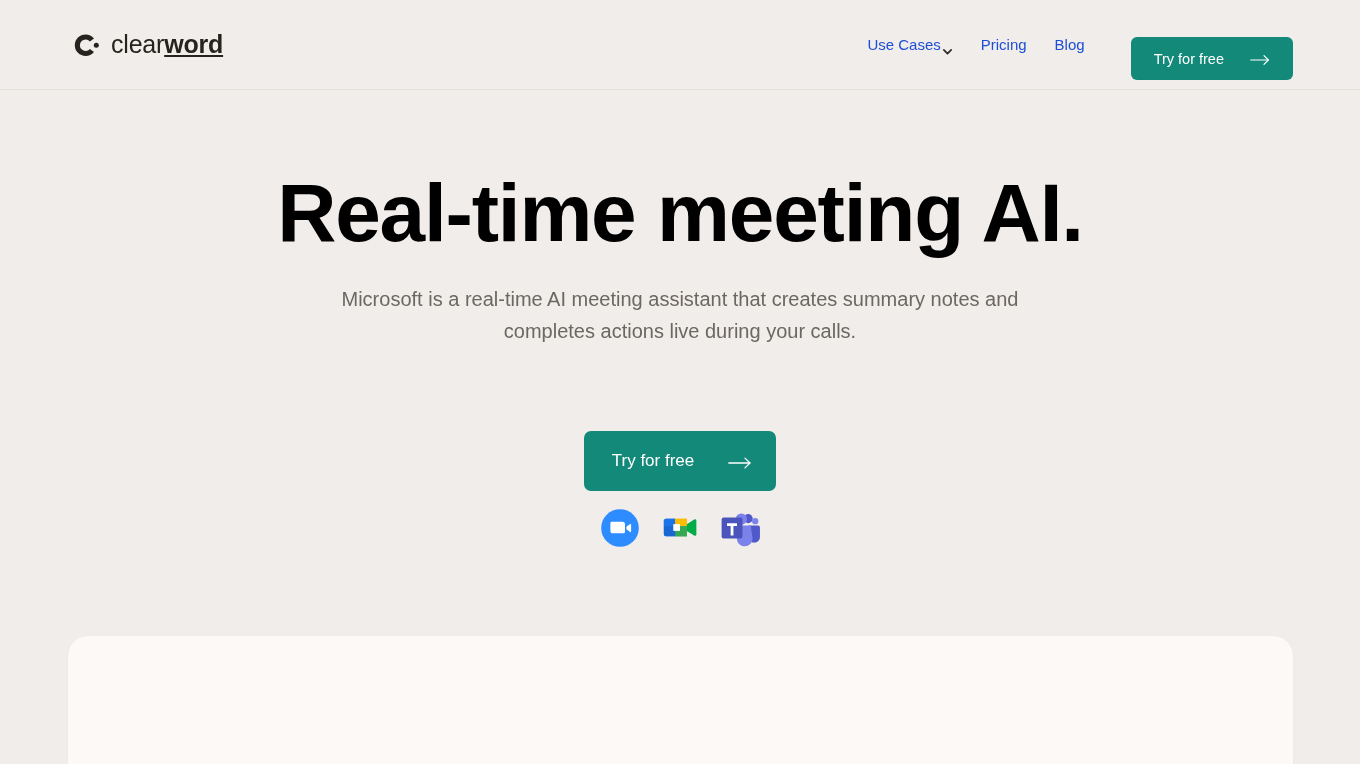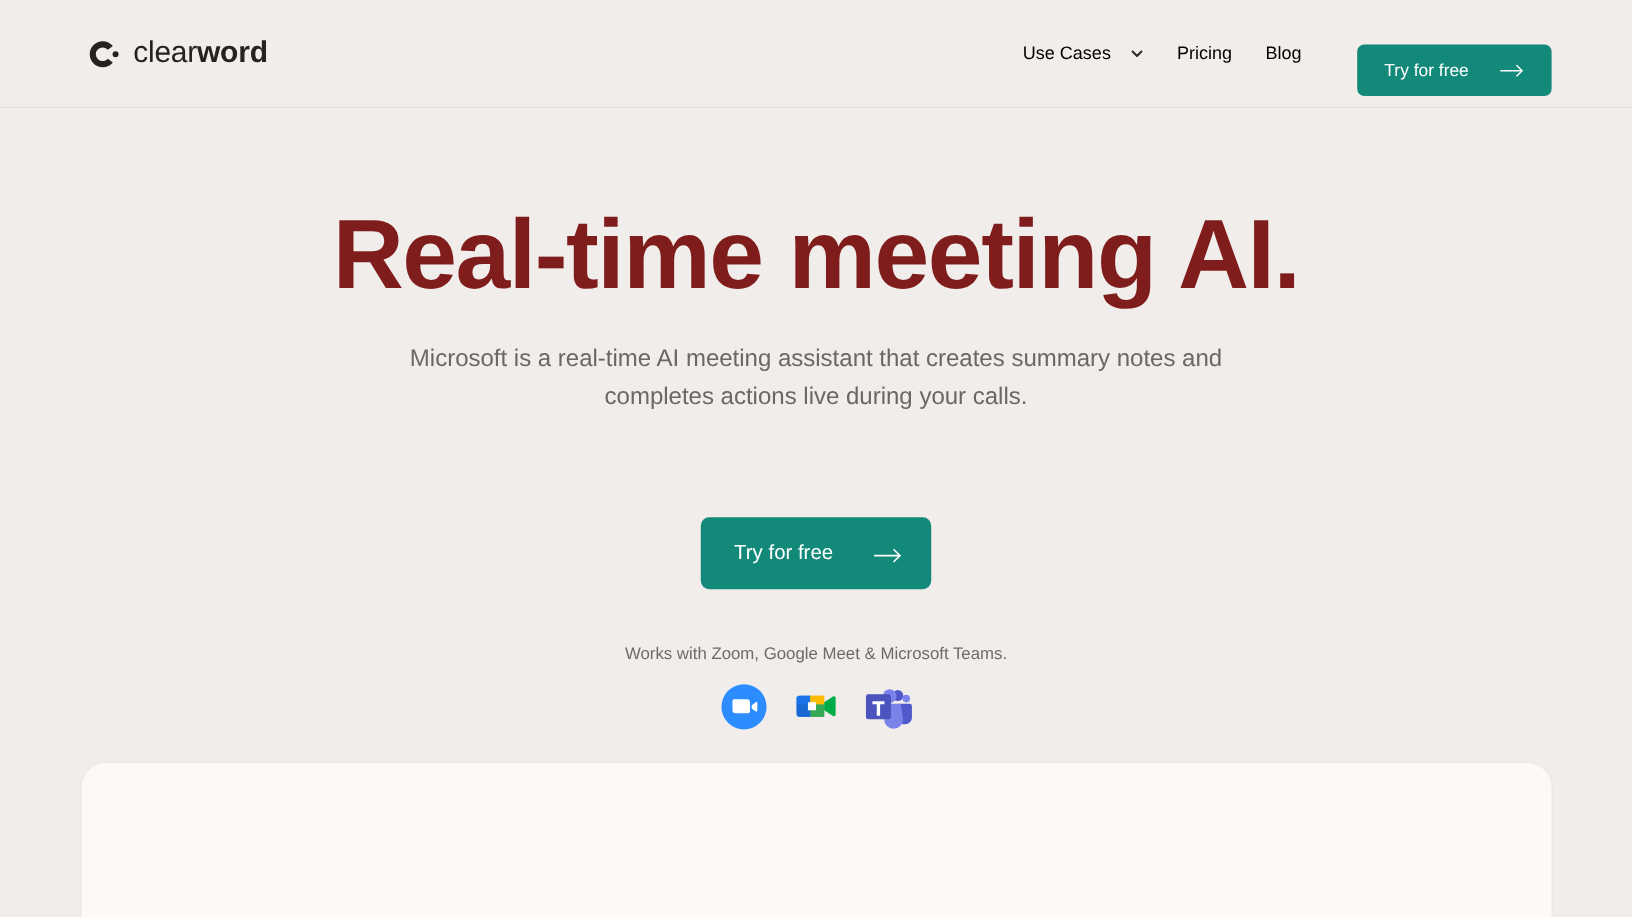--- a/index.html
+++ b/index.html
@@ -41,34 +41,34 @@
   .brand-mark { display: block; }
 
   .brand-text {
     font-size: 25px;
     letter-spacing: -0.2px;
     color: #26231f;
     line-height: 1;
     white-space: nowrap;
   }
   .brand-text .light { font-weight: 400; margin-top: 12px; }
-  .brand-text .bold  { font-weight: 700; }
+  .brand-text .bold  { font-weight: 700; text-decoration: underline; }
 
   .nav {
     display: flex;
     align-items: center;
     gap: 0;
   }
 
   .nav-item {
     display: flex;
-    align-items: flex-start;
-    gap: 16px;
+    align-items: flex-end;
+    gap: 1px;
     font-size: 15px;
-    color: #000000;
+    color: #1d4ed8;
     text-decoration: none;
     padding: 10px 14px;
     white-space: nowrap;
     cursor: pointer;
   }
   .nav-item:first-child { padding-left: 0; }
 
   .chevron-down {
     display: inline-block;
     width: 11px;
@@ -112,21 +112,21 @@
     width: 1360px;
     padding-top: 80px;
     text-align: center;
   }
 
   .hero-title {
     font-size: 82px;
     line-height: 1.05;
     font-weight: 700;
     letter-spacing: -1.2px;
-    color: #7f1d1d;
+    color: #000000;
     margin: 0 auto;
   }
 
   .hero-sub {
     margin: 28px auto 0;
     max-width: 740px;
     font-size: 20px;
     line-height: 1.58;
     color: #6b6761;
     font-weight: 400;
@@ -236,21 +236,20 @@
       <span>Try for free</span>
       <span class="btn-arrow">
         <svg width="24" height="14" viewBox="0 0 26 14" aria-hidden="true">
           <path d="M0.9 7 H23.6" fill="none" stroke="#ffffff" stroke-width="1.4" stroke-linecap="round"></path>
           <path d="M18.4 1.7 L23.8 7 L18.4 12.3" fill="none" stroke="#ffffff" stroke-width="1.4" stroke-linecap="round" stroke-linejoin="round"></path>
         </svg>
       </span>
     </a>
   </div>
 
-  <p class="works-with">Works with Zoom, Google Meet &amp; Microsoft Teams.</p>
 
   <div class="logo-row">
 
     <span title="Zoom">
       <svg class="app-icon" viewBox="0 0 48 48" aria-hidden="true">
         <circle cx="24" cy="24" r="21.5" fill="#2d8cff"></circle>
         <path d="M13 18.5a1.6 1.6 0 0 1 1.6-1.6h12.2a2.9 2.9 0 0 1 2.9 2.9v8.7a1.6 1.6 0 0 1-1.6 1.6H15.9a2.9 2.9 0 0 1-2.9-2.9z" fill="#ffffff"></path>
         <path d="M31.3 22.6l3.9-2.9c.6-.5 1.5 0 1.5.8v7.1c0 .8-.9 1.3-1.5.8l-3.9-2.9z" fill="#ffffff"></path>
       </svg>
     </span>

